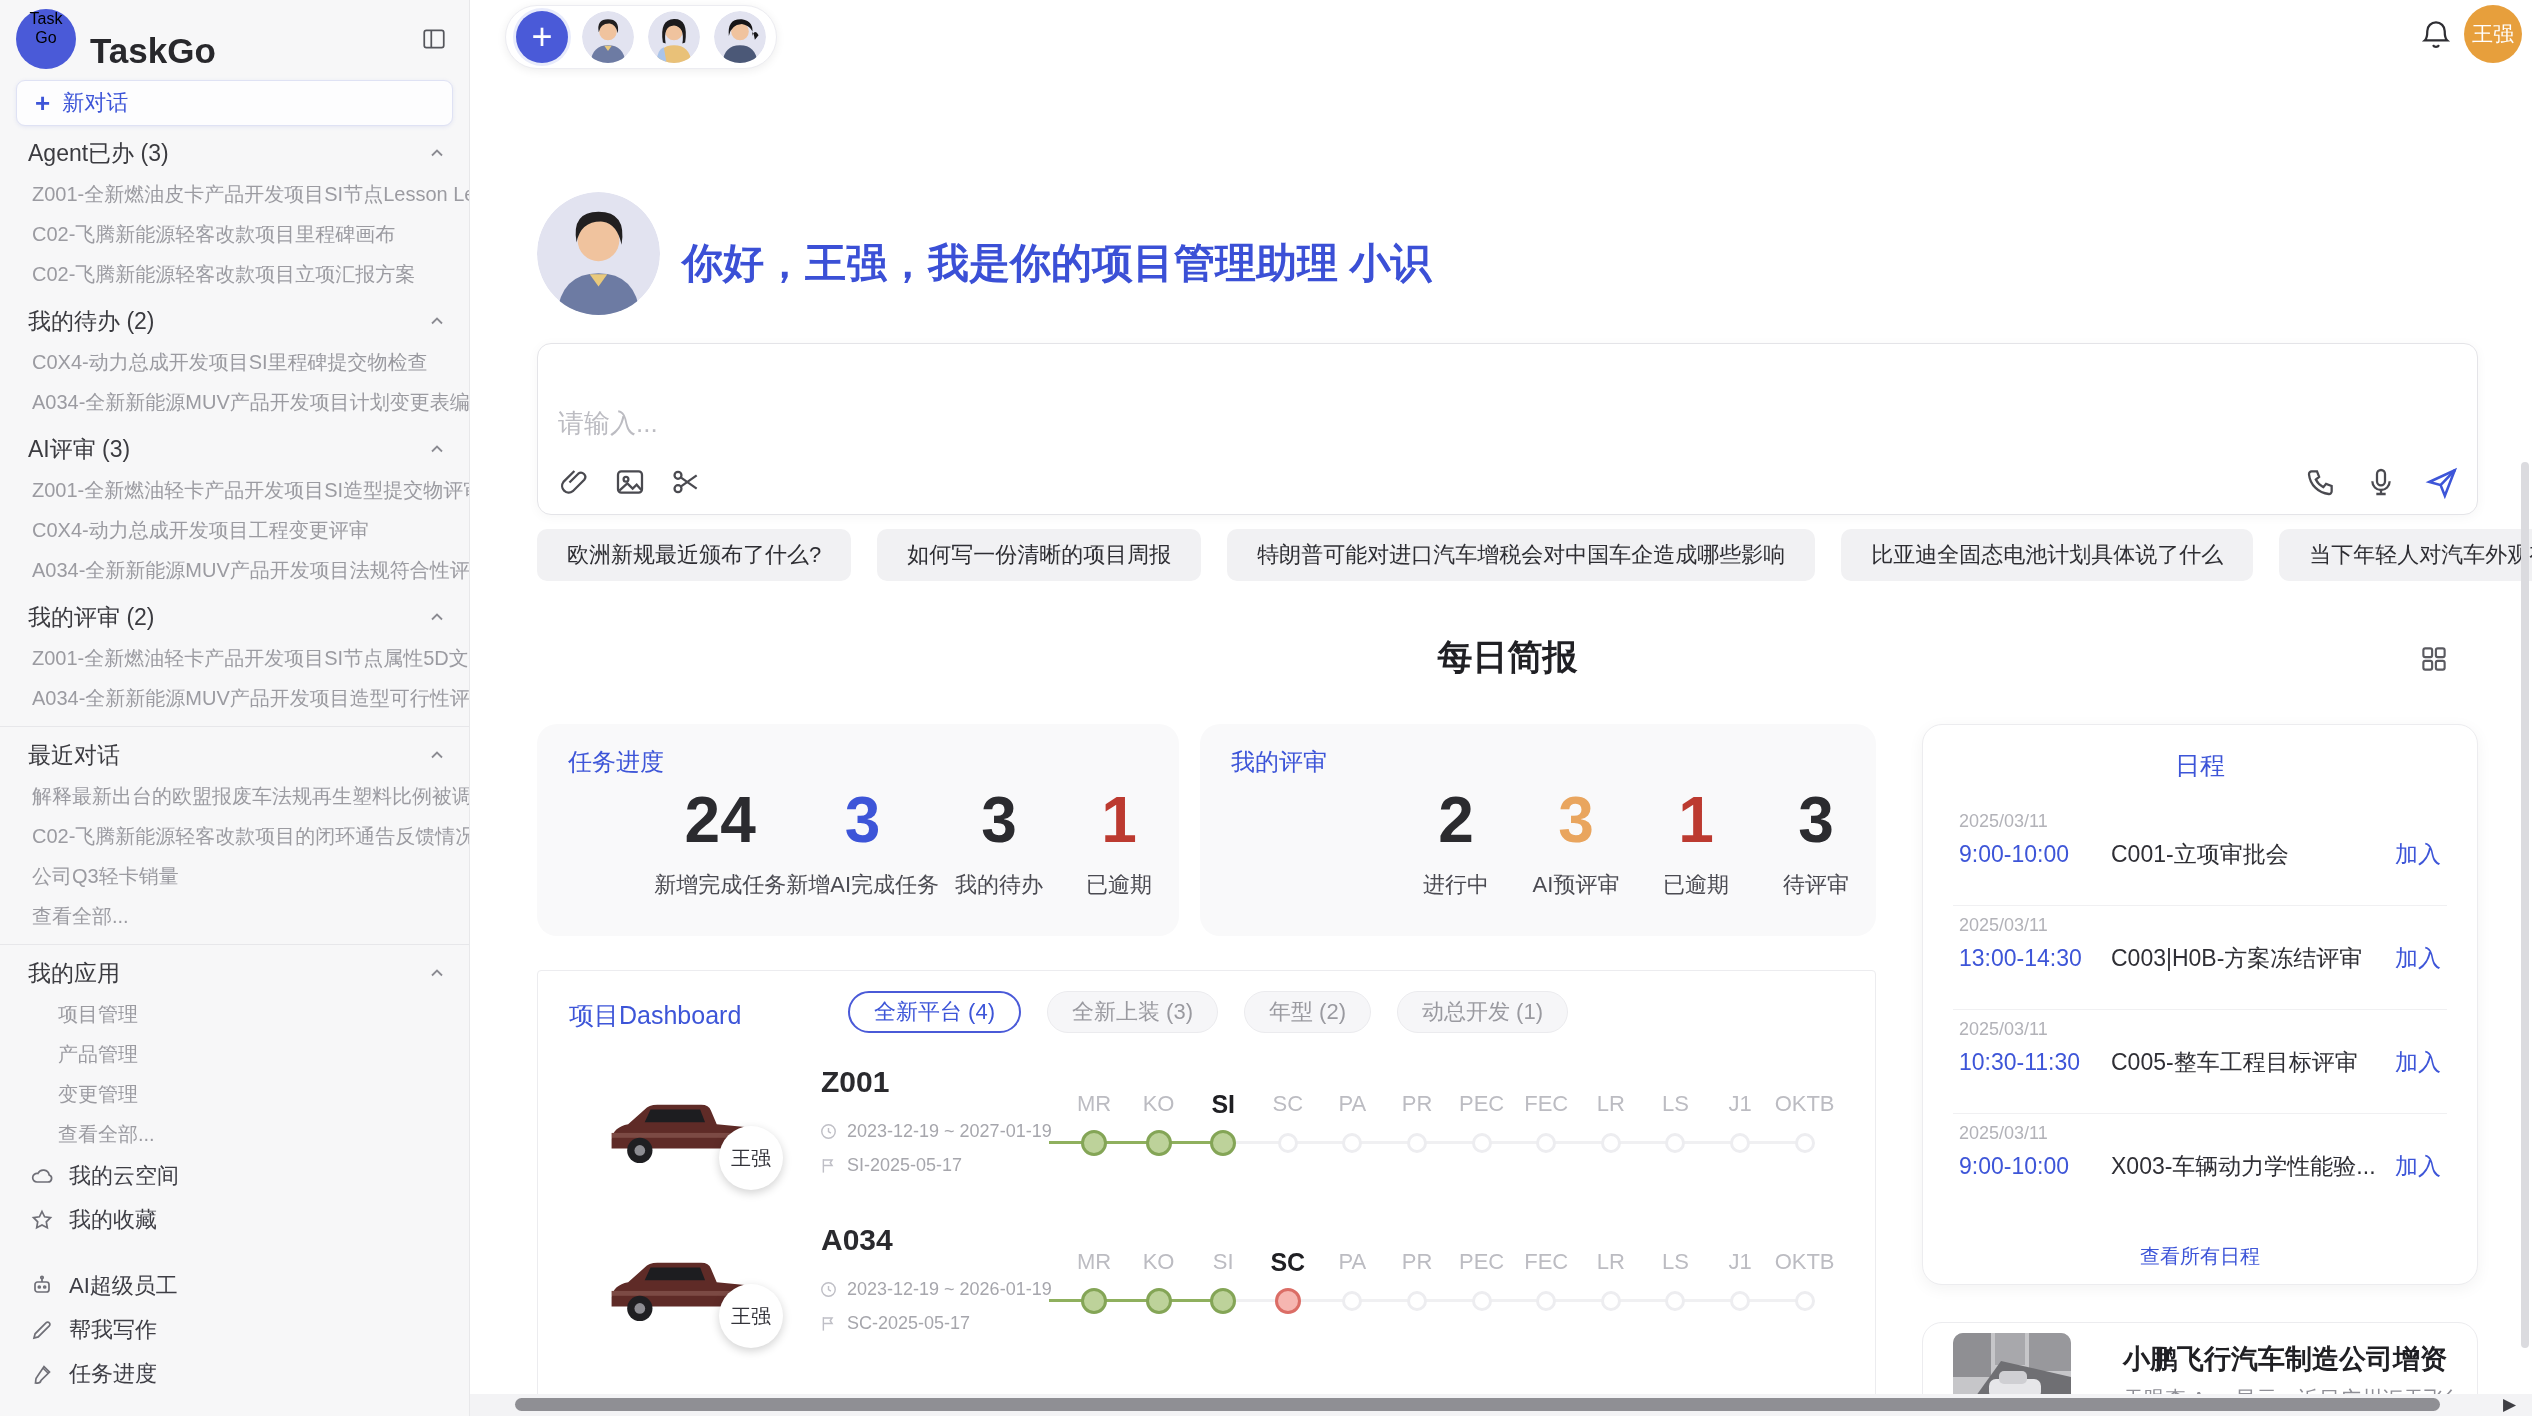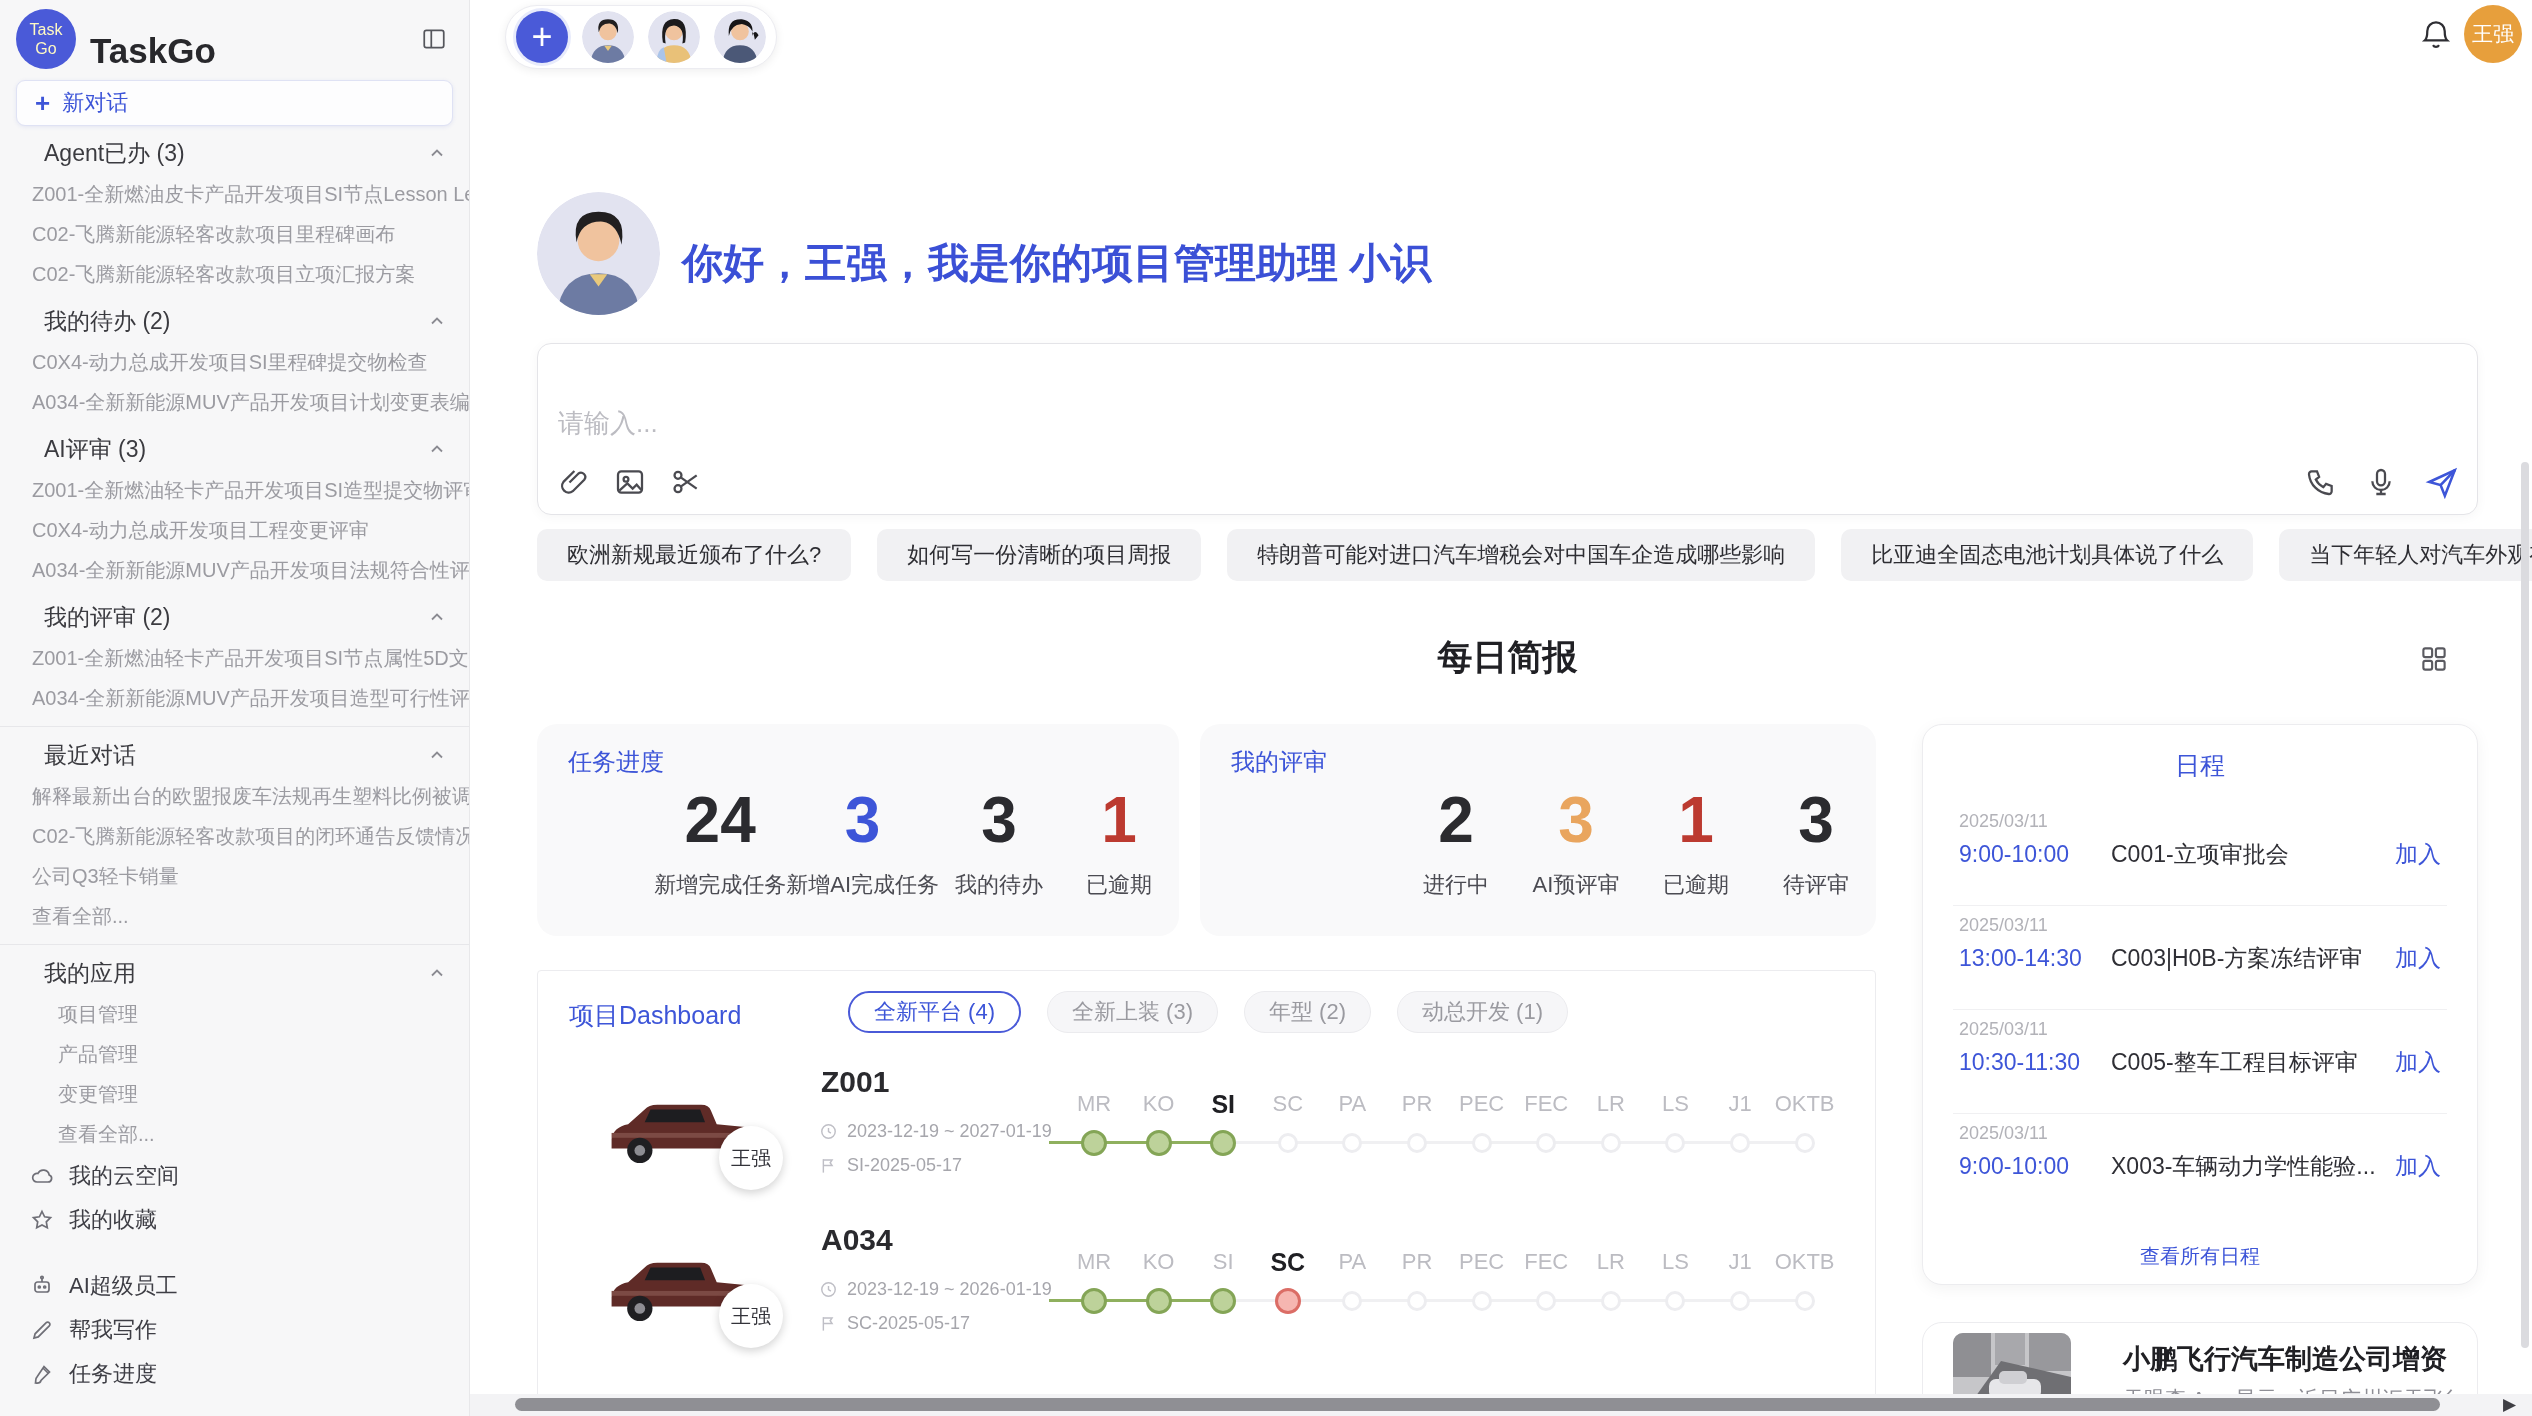--- a/index.html
+++ b/index.html
@@ -10,33 +10,33 @@
     color:#2b2b2f;
   }
   svg { display:block; }
 
   
   #sidebar {
     position:absolute; left:0; top:0; width:470px; height:1416px;
     background:#f7f7f8; border-right:1px solid #e8e8ea; overflow:hidden;
   }
   .side-head { display:flex; align-items:center; height:72px; padding:6px 16px 0; position:relative; }
-  .logo { width:60px; height:60px; border-radius:50%; background:#4a5ad8; color:#fef9c3;
-          display:flex; flex-direction:column; align-items:center; justify-content:center;
+  .logo { width:60px; height:60px; border-radius:50%; background:#4a5ad8; color:#000000;
+          display:flex; flex-direction:column; align-items:center; justify-content:flex-start;
           font-size:16px; line-height:19px; flex:none; }
   .app-title { font-size:35px; font-weight:bold; color:#28282c; margin-left:14px;margin-top:24px; }
   .collapse-btn { position:absolute; right:22px; top:26px; color:#55565c; cursor:pointer; }
   .new-chat {
     margin:8px 16px 6px; height:46px; background:#fdfdfe; border:1px solid #dfe2f4; border-radius:9px;
     display:flex; align-items:center; padding:0 18px; color:#3d55d8; font-size:22px;
     box-shadow:0 1px 4px rgba(60,80,200,.10); cursor:pointer;
   }
   .new-chat .plus { font-size:26px; margin-right:12px; font-weight:bold; }
   .group-head { display:flex; align-items:center; justify-content:space-between;
-    padding:0 22px 0 44px; height:42px; margin-top:6px; color:#3b3b40; font-size:23px; cursor:pointer; }
+    padding:0 22px 0 28px; height:42px; margin-top:6px; color:#3b3b40; font-size:23px; cursor:pointer; }
   .group-head .chev { color:#8b8b92; }
   .s-item { height:40px; line-height:40px; padding:0 8px 0 32px; font-size:20px; color:#9b9ba1;
     white-space:nowrap; overflow:hidden; cursor:pointer; }
   .s-item.indent { padding-left:58px; }
   .side-divider { height:1px; background:#e7e7ea; margin:8px 0 7px; }
   .shortcut, .tool { display:flex; align-items:center; gap:15px; height:44px; padding:0 30px;
     font-size:22px; color:#3e3e45; cursor:pointer; }
   .shortcut svg, .tool svg { color:#6f6f77; }
   #tools-block { margin-top:22px; }
 

